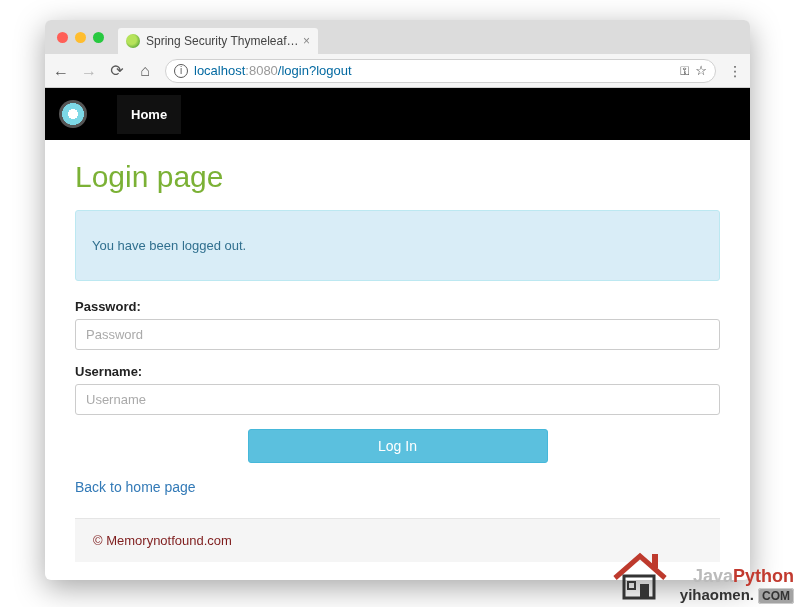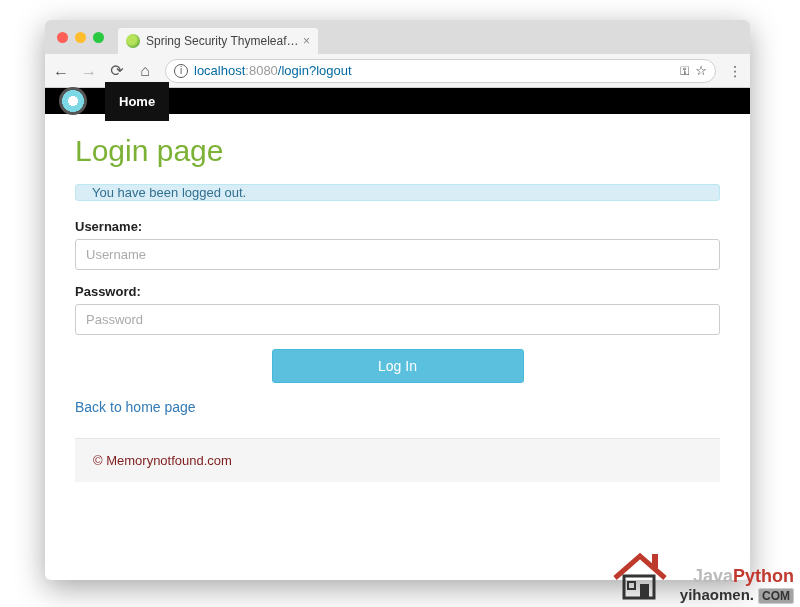--- a/index.html
+++ b/index.html
@@ -79,24 +79,24 @@
   .addr-field .info-icon {
     width:14px;height:14px;border:1px solid #5a5a5a;border-radius:50%;
     display:flex;align-items:center;justify-content:center;font-size:10px;color:#5a5a5a;
   }
   .addr-field .host-muted { color:#999; }
   .addr-field .path-text { color:#0369a1; }
   .right-icons { display:flex; gap:10px; align-items:center; color:#5a5a5a; font-size:14px;}
 
   .nav-bar {
     background: #000;
-    height: 26px;
+    height: 52px;
     display: flex; align-items: center;
     padding: 0 14px;
-    gap: 8px;
+    gap: 20px;
   }
   .brand-icon {
     width: 28px; height: 28px;
     background: radial-gradient(circle at 50% 50%, #fff 25%, #7dd8e6 26%, #7dd8e6 55%, #555 56%);
     border-radius: 50%;
     margin-right: 10px;
   }
   .nav-home {
     color: #fff;
     background: #111;
@@ -114,41 +114,41 @@
     color: #7bb135;
     font-weight: 400;
     font-size: 30px;
     margin-bottom: 16px;
   }
   .alert {
     background: #d9edf7;
     border: 1px solid #bce8f1;
     color: #31708f;
     border-radius: 3px;
-    padding: 0 16px;
+    padding: 27px 16px;
     font-size: 13px;
     margin-bottom: 18px;
   }
   .form-group { margin-bottom: 14px; }
   .form-group label {
     display:block; font-weight: 600; font-size: 13px; margin-bottom: 5px; color:#222;
   }
   .form-control {
     width: 100%;
     border: 1px solid #ccc;
     border-radius: 3px;
     padding: 7px 10px;
     font-size: 13px;
     color:#555;
     background:#fff;
   }
   .form-control::placeholder { color:#aaa; }
   .btn-login {
     display:block;
-    width: 252px;
+    width: 300px;
     margin: 10px auto 10px auto;
     background: #5bc0de;
     border: 1px solid #46b8da;
     color: #fff;
     border-radius: 3px;
     padding: 8px 0;
     font-size: 14px;
     font-weight: 500;
     text-align:center;
     cursor:pointer;
@@ -229,27 +229,27 @@
     <div class="brand-icon"></div>
     <div class="nav-home">Home</div>
   </div>
 
   <div class="page">
     <h1>Login page</h1>
 
     <div class="alert">You have been logged out.</div>
 
     <div class="form-group">
+      <label>Password:</label>
+      <input class="form-control" type="password" placeholder="Password" style="">
+    </div>
+
+    <div class="form-group">
       <label>Username:</label>
       <input class="form-control" type="text" placeholder="Username" style="">
-    </div>
-
-    <div class="form-group">
-      <label>Password:</label>
-      <input class="form-control" type="password" placeholder="Password" style="">
     </div>
 
     <button class="btn-login">Log In</button>
 
     <a href="#" class="back-link">Back to home page</a>
 
     <div class="footer">© Memorynotfound.com</div>
   </div>
 </div>
 

